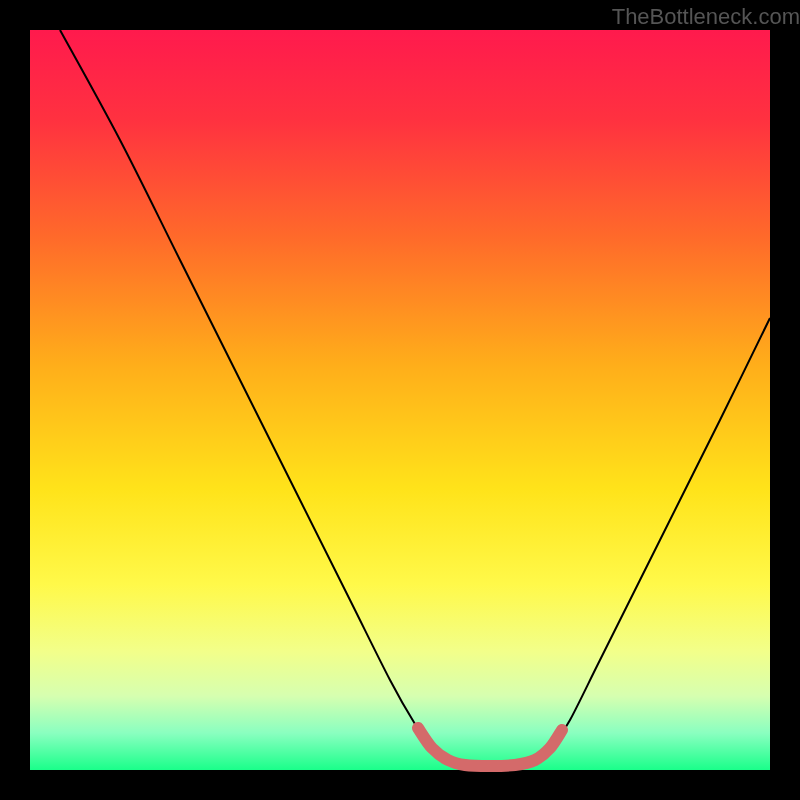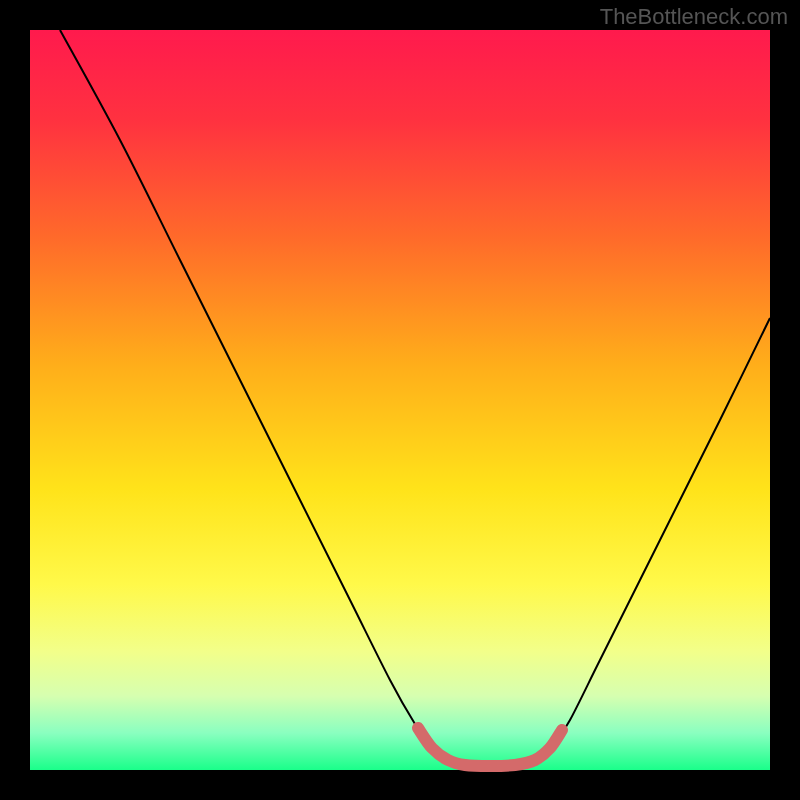--- a/index.html
+++ b/index.html
@@ -12,21 +12,21 @@
   }
   .container {
     position: relative;
     width: 800px;
     height: 800px;
     background: #000;
   }
   .watermark {
     position: absolute;
     top: 4px;
-    right: 12px;
+    right: 0;
     font-family: Arial, Helvetica, sans-serif;
     font-size: 22px;
     color: #555;
     z-index: 10;
     user-select: none;
   }
   svg {
     position: absolute;
     top: 0;
     left: 0;

